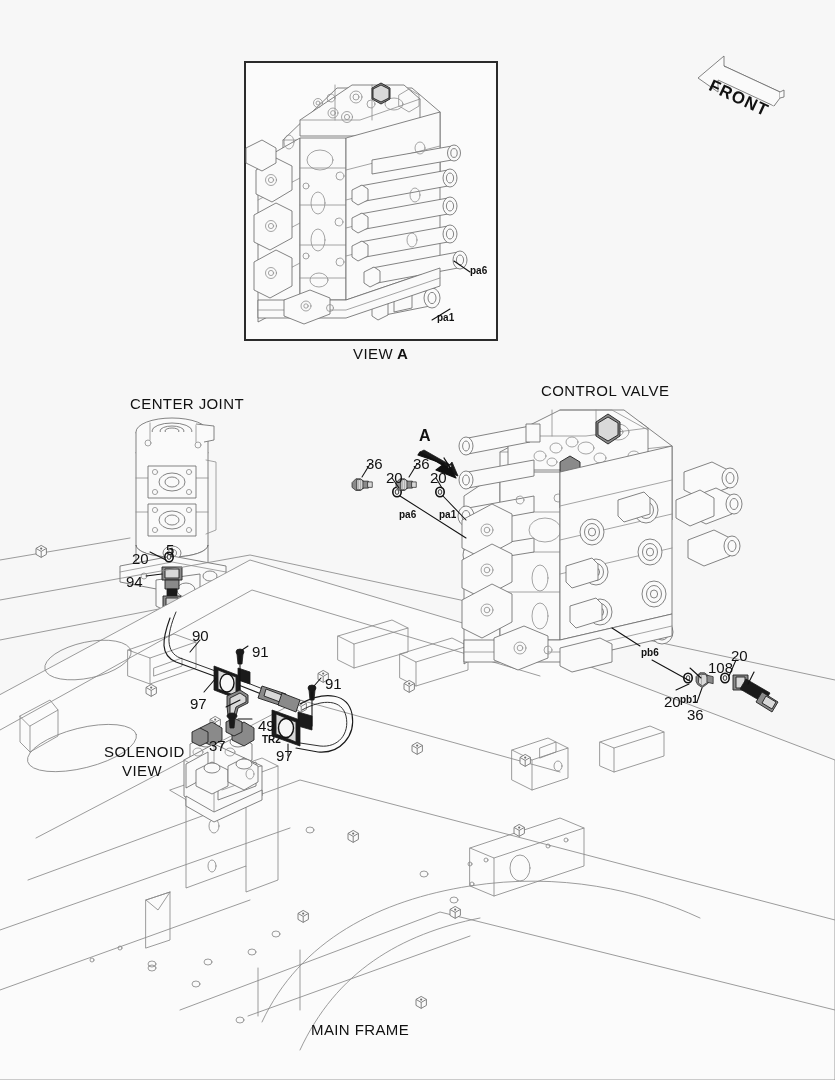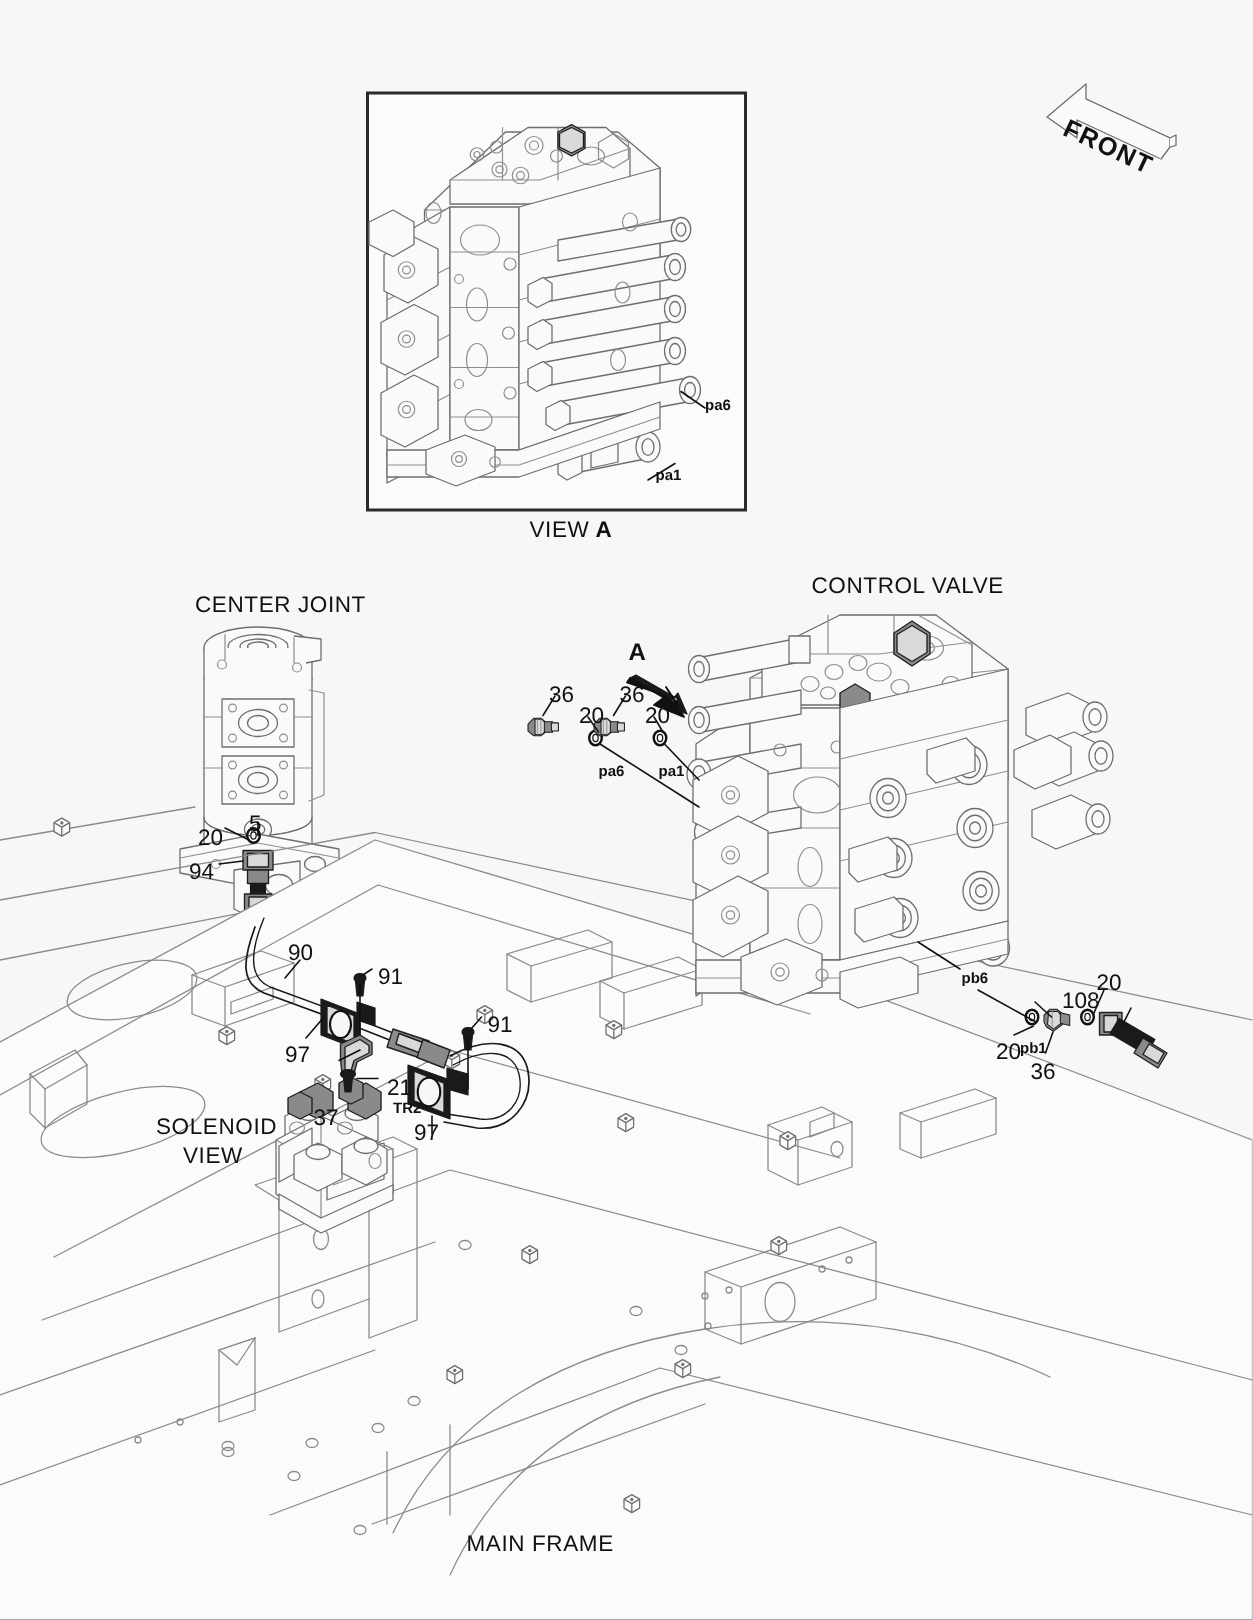--- a/index.html
+++ b/index.html
@@ -699,21 +699,21 @@
       <div class="lbl port" style="left: 399px; top: 510px;">pa6</div>
       <div class="lbl port" style="left: 439px; top: 510px;">pa1</div>
       <div class="lbl num" style="left: 166px; top: 542px;">5</div>
       <div class="lbl num" style="left: 132px; top: 551px;">20</div>
       <div class="lbl num" style="left: 126px; top: 574px;">94</div>
       <div class="lbl num" style="left: 192px; top: 628px;">90</div>
       <div class="lbl num" style="left: 252px; top: 644px;">91</div>
       <div class="lbl num" style="left: 325px; top: 676px;">91</div>
       <div class="lbl num" style="left: 190px; top: 696px;">97</div>
       <div class="lbl num" style="left: 209px; top: 707px; margin-top: 31px;">37</div>
-      <div class="lbl num" style="left: 258px; top: 718px;">21</div>
+      <div class="lbl num" style="left: 258px; top: 718px;">49</div>
       <div class="lbl port" style="left: 230px; top: 735px; margin-left: 32px;">TR2</div>
       <div class="lbl num" style="left: 276px; top: 748px;">97</div>
       <div class="lbl port" style="left: 641px; top: 648px;">pb6</div>
       <div class="lbl port" style="left: 680px; top: 655px; margin-top: 40px;">pb1</div>
       <div class="lbl num" style="left: 731px; top: 648px;">20</div>
       <div class="lbl num" style="left: 708px; top: 660px;">108</div>
       <div class="lbl num" style="left: 664px; top: 694px;">20</div>
       <div class="lbl num" style="left: 687px; top: 707px;">36</div>
     </div>
 

